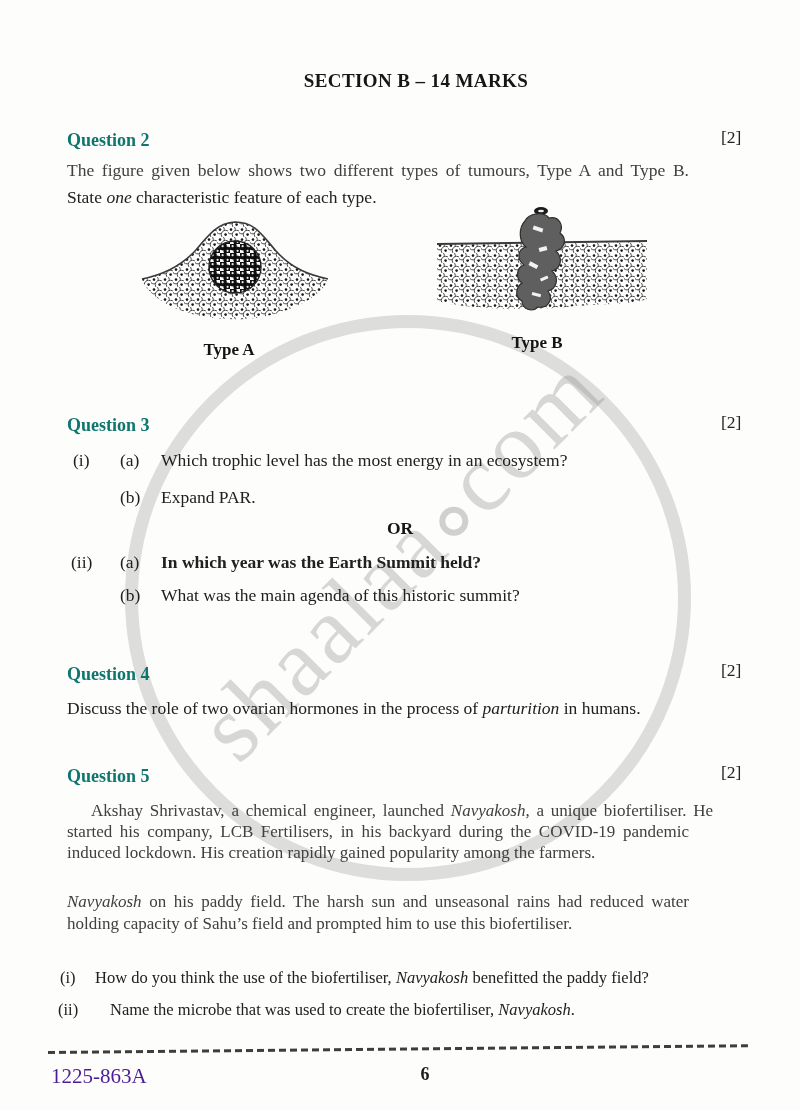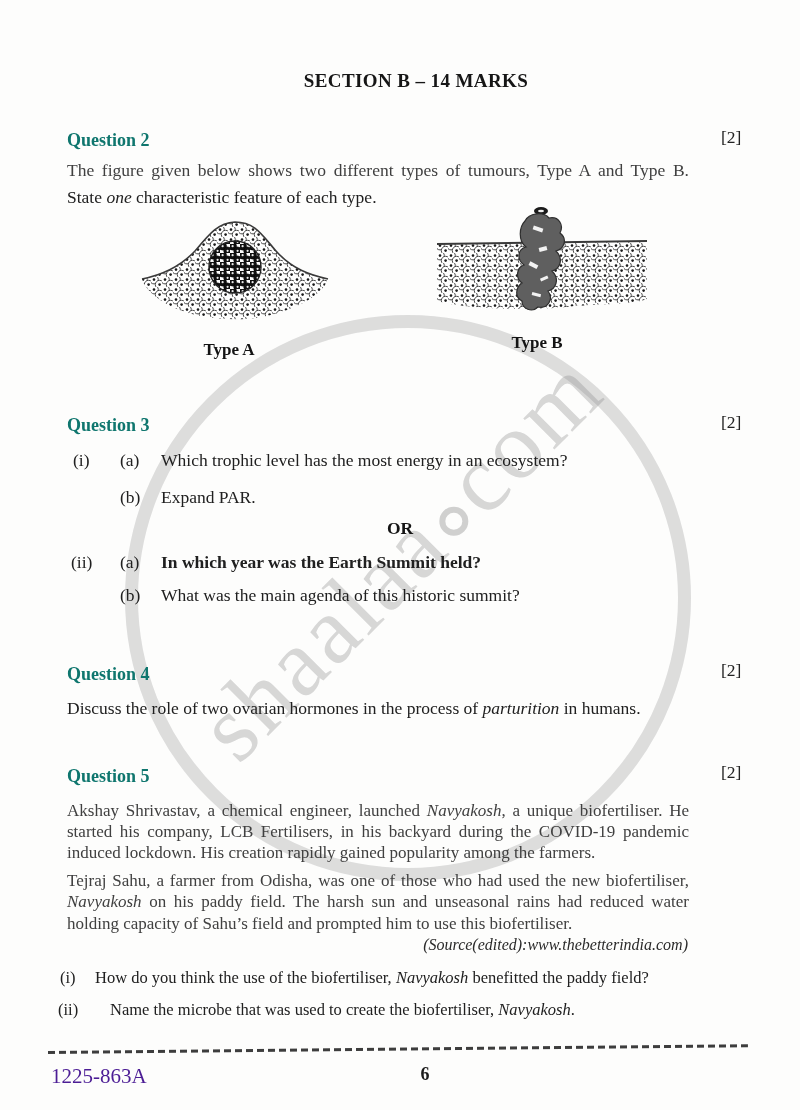--- a/index.html
+++ b/index.html
@@ -135,29 +135,27 @@
   <div class="abs subnum" style="left:120px;top:585px;">(b)</div>
   <div class="abs bodyline" style="left:161px;top:585px;text-align:right;">What was the main agenda of this historic summit?</div>
 
   <div class="abs q-heading" style="top:664px;">Question 4</div>
   <div class="abs marks" style="top:660px;">[2]</div>
   <div class="abs bodyline" style="left:67px;top:698px;"><span>Discuss the role of two ovarian hormones in the process of </span><i>parturition</i><span> in humans.</span></div>
 
   <div class="abs q-heading" style="top:766px;">Question 5</div>
   <div class="abs marks" style="top:762px;">[2]</div>
 
-  <div class="abs jline" style="top:801px;"><span>Akshay Shrivastav, a chemical engineer, launched </span><i>Navyakosh</i><span>, a unique biofertiliser. He</span></div>
+  <div class="abs jline" style="top:801px;margin-left:24px;"><span>Akshay Shrivastav, a chemical engineer, launched </span><i>Navyakosh</i><span>, a unique biofertiliser. He</span></div>
   <div class="abs jline" style="top:822px;">started his company, LCB Fertilisers, in his backyard during the COVID-19 pandemic</div>
   <div class="abs jline last" style="top:843px;">induced lockdown. His creation rapidly gained popularity among the farmers.</div>
 
-  <div class="abs jline" style="top:871px;">Tejraj Sahu, a farmer from Odisha, was one of those who had used the new biofertiliser,</div>
   <div class="abs jline" style="top:892px;"><i>Navyakosh</i><span> on his paddy field. The harsh sun and unseasonal rains had reduced water</span></div>
   <div class="abs jline last" style="top:914px;">holding capacity of Sahu’s field and prompted him to use this biofertiliser.</div>
 
-  <div class="abs source-line" style="top:936px;">(Source(edited):www.thebetterindia.com)</div>
 
   <div class="abs itemline" style="left:60px;top:968px;">(i)</div>
   <div class="abs itemline" style="left:95px;top:968px;"><span>How do you think the use of the biofertiliser, </span><i>Navyakosh</i><span> benefitted the paddy field?</span></div>
 
   <div class="abs itemline" style="left:58px;top:1000px;">(ii)</div>
   <div class="abs itemline" style="left:110px;top:1000px;"><span>Name the microbe that was used to create the biofertiliser, </span><i>Navyakosh</i><span>.</span></div>
 
   <div class="abs sep"></div>
   <div class="abs footer-code">1225-863A</div>
   <div class="abs footer-page">6</div>

